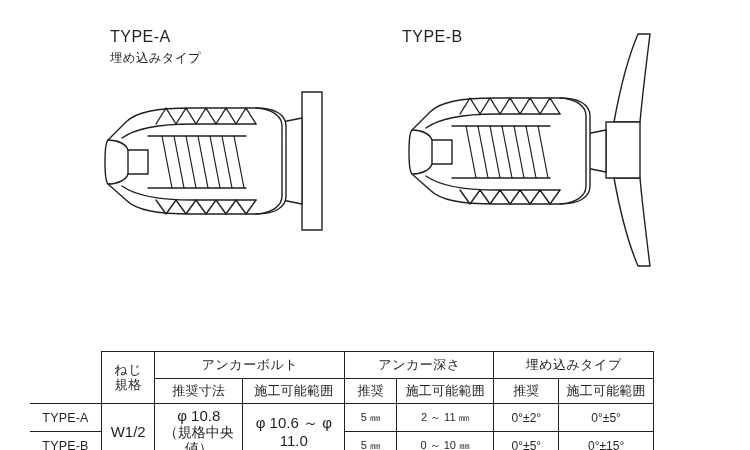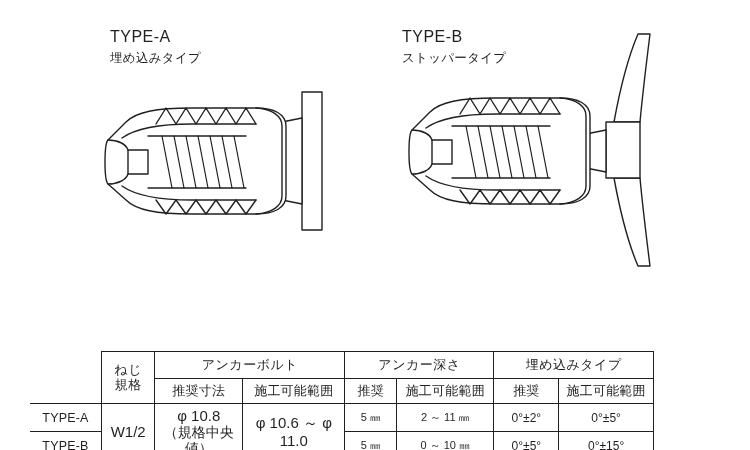--- a/index.html
+++ b/index.html
@@ -111,21 +111,20 @@
 
 <div class="stage">
 
   <div class="type-label" id="label-a">
     <span class="title">TYPE-A</span>
     <span class="sub">埋め込みタイプ</span>
   </div>
 
   <div class="type-label" id="label-b">
     <span class="title">TYPE-B</span>
-    <span class="sub">ストッパータイプ</span>
   </div>
 
   <svg class="drawing" id="drawing-a" width="260" height="180" viewBox="0 0 260 180">
     <g fill="none" stroke="#231f20" stroke-width="1.4" stroke-linejoin="round" stroke-linecap="round">
 
       <path d="M206 14 L226 14 L226 152 L206 152 Z" fill="#ffffff"></path>
 
       <path d="M186 44 L206 40 L206 126 L186 122 Z" fill="#ffffff"></path>
 
       <path d="M12 62

